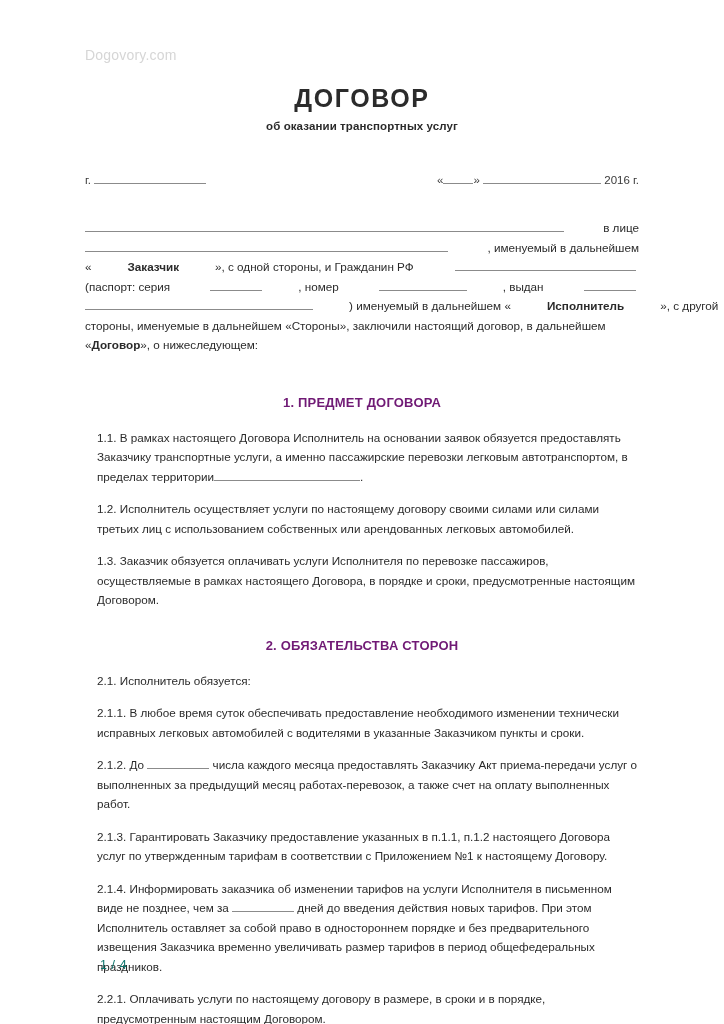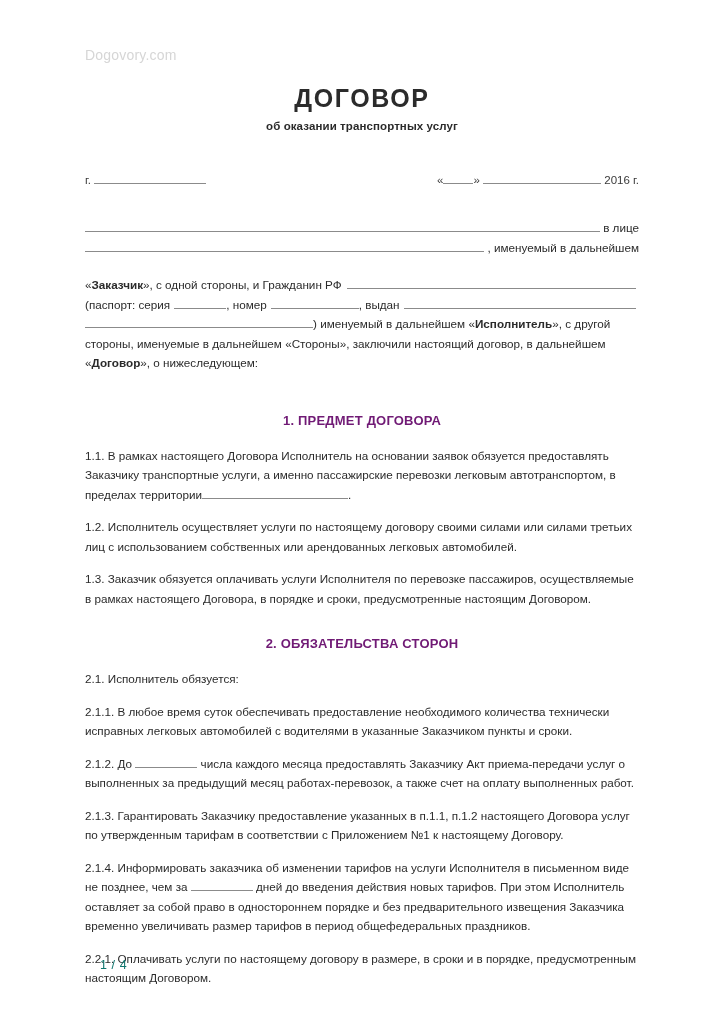--- a/index.html
+++ b/index.html
@@ -76,20 +76,21 @@
   .parties {
     margin-top: 32px;
     font-size: 11.7px;
     line-height: 19.5px;
     color: #2b2b2b;
   }
   .party-line {
     display: flex;
     align-items: baseline;
     white-space: nowrap;
+    gap: 36px;
   }
   .fill {
     flex: 1 1 auto;
     border-bottom: 1px solid #8b8b8b;
     height: 12px;
     margin-right: 3px;
     min-width: 10px;
   }
   .fill-fixed-s { flex: 0 0 52px; border-bottom: 1px solid #8b8b8b; height: 12px; display:inline-block; }
   .fill-fixed-m { flex: 0 0 88px; border-bottom: 1px solid #8b8b8b; height: 12px; display:inline-block; }
@@ -97,21 +98,21 @@
   .tail { flex: 0 0 auto; }
   b { font-weight: bold; }
 
   .parties-wrap {
     font-size: 11.7px;
     line-height: 19.5px;
   }
   .para {
     font-size: 11.7px;
     line-height: 19.5px;
-    margin: 0 0 13px 0;
+    margin: 0 0 13px 12px;
     color: #2b2b2b;
     text-align: left;
   }
   .section-heading {
     text-align: center;
     font-size: 13px;
     font-weight: bold;
     margin: 28px 0 18px 0;
     letter-spacing: 0.2px;
     color: #701a75;
@@ -169,21 +170,21 @@
 
 
       <div class="party-line">
         <span class="fill"></span>
         <span class="tail">, именуемый в дальнейшем</span>
       </div>
 
       <div class="party-line">
         <span class="tail">«</span>
           <b class="tail">Заказчик</b>
-          <span class="tail" style="padding-right:5px;margin-top:18px;">», с одной стороны, и Гражданин РФ</span>
+          <span class="tail" style="padding-right:5px;">», с одной стороны, и Гражданин РФ</span>
         <span class="fill"></span>
       </div>
 
       <div class="party-line">
         <span class="tail" style="padding-right:4px;">(паспорт: серия</span>
         <span class="fill-fixed-s"></span>
         <span class="tail" style="padding-right:4px;">, номер</span>
         <span class="fill-fixed-m"></span>
         <span class="tail" style="padding-right:4px;">, выдан</span>
         <span class="fill"></span>
@@ -211,21 +212,21 @@
     </p>
 
     <p class="para">1.2. Исполнитель осуществляет услуги по настоящему договору своими силами или силами третьих лиц с использованием собственных или арендованных легковых автомобилей.</p>
 
     <p class="para">1.3. Заказчик обязуется оплачивать услуги Исполнителя по перевозке пассажиров, осуществляемые в рамках настоящего Договора, в порядке и сроки, предусмотренные настоящим Договором.</p>
 
     <div class="section-heading">2. ОБЯЗАТЕЛЬСТВА СТОРОН</div>
 
     <p class="para">2.1. Исполнитель обязуется:</p>
 
-    <p class="para">2.1.1. В любое время суток обеспечивать предоставление необходимого количества технически исправных легковых автомобилей с водителями в указанные Заказчиком пункты и сроки.</p>
+    <p class="para">2.1.1. В любое время суток обеспечивать предоставление необходимого изменении технически исправных легковых автомобилей с водителями в указанные Заказчиком пункты и сроки.</p>
 
     <p class="para">
       <span>2.1.2. До</span> <span class="inline-ul iu-day"></span> <span>числа каждого месяца предоставлять Заказчику Акт приема-передачи услуг о выполненных за предыдущий месяц работах-перевозок, а также счет на оплату выполненных работ.</span>
     </p>
 
     <p class="para">2.1.3. Гарантировать Заказчику предоставление указанных в п.1.1, п.1.2 настоящего Договора услуг по утвержденным тарифам в соответствии с Приложением №1 к настоящему Договору.</p>
 
     <p class="para">
       <span>2.1.4. Информировать заказчика об изменении тарифов на услуги Исполнителя в письменном виде не позднее, чем за</span> <span class="inline-ul iu-days"></span> <span>дней до введения действия новых тарифов. При этом Исполнитель оставляет за собой право в одностороннем порядке и без предварительного извещения Заказчика временно увеличивать размер тарифов в период общефедеральных праздников.</span>
     </p>

